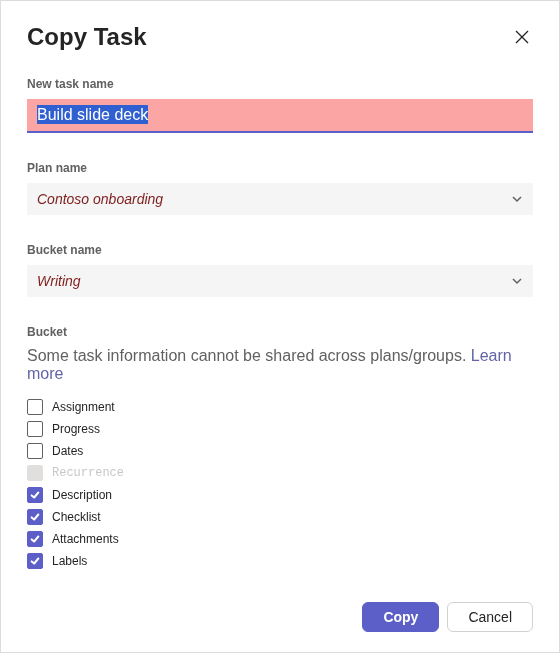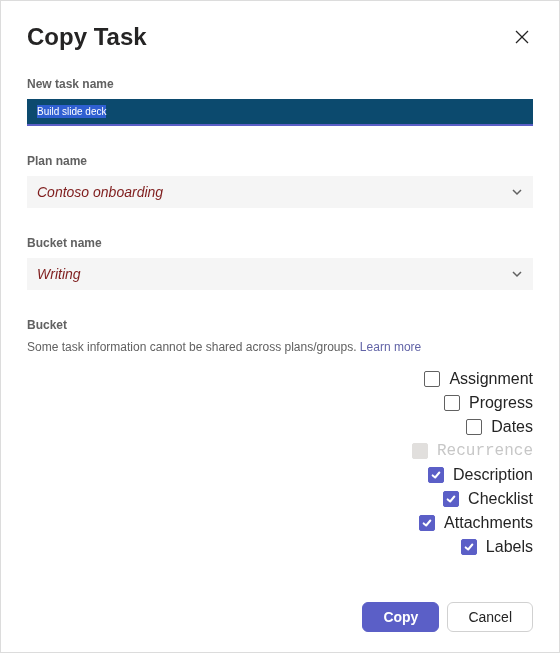--- a/index.html
+++ b/index.html
@@ -39,25 +39,25 @@
       font-size: 12px;
       color: #616161;
       font-weight: 700;
       margin-bottom: 8px;
     }
     .text-input-wrap {
       margin-bottom: 28px;
     }
     .text-input {
       width: 100%;
-      background: #0c4a6e;
+      background: #fca5a5;
       border: none;
       border-bottom: 2px solid #5b5fc7;
       padding: 7px 10px;
-      font-size: 10px;
+      font-size: 16px;
       color: #242424;
       outline: none;
       position: relative;
     }
     .text-input .selected-text {
       background: #2f5fd1;
       color: #fff;
       padding: 1px 0;
     }
 
@@ -79,43 +79,42 @@
     }
     .select svg { width: 12px; height: 12px; stroke: #616161; stroke-width: 1.5; fill:none;}
 
     .section-label {
       font-size: 12px;
       color: #616161;
       font-weight: 600;
       margin-bottom: 8px;
     }
     .section-hint {
-      font-size: 12px;
+      font-size: 16px;
       color: #616161;
       margin-bottom: 16px;
     }
     .section-hint a {
       color: #6264a7;
       text-decoration: none;
       cursor: pointer;
     }
 
     .checklist {
       display: flex;
       flex-direction: column;
       gap: 6px;
     }
     .check-row {
       display: flex;
       align-items: center;
       gap: 9px;
-      font-size: 16px;
-      color: #242424;
-      cursor: pointer;
-      justify-content: flex-end;
+      font-size: 12px;
+      color: #242424;
+      cursor: pointer;
     }
     .check-row.disabled {
       color: #c7c7c7;
       cursor: default;
       font-family: Liberation Mono, monospace;
     }
     .checkbox {
       width: 16px;
       height: 16px;
       border: 1px solid #616161;

